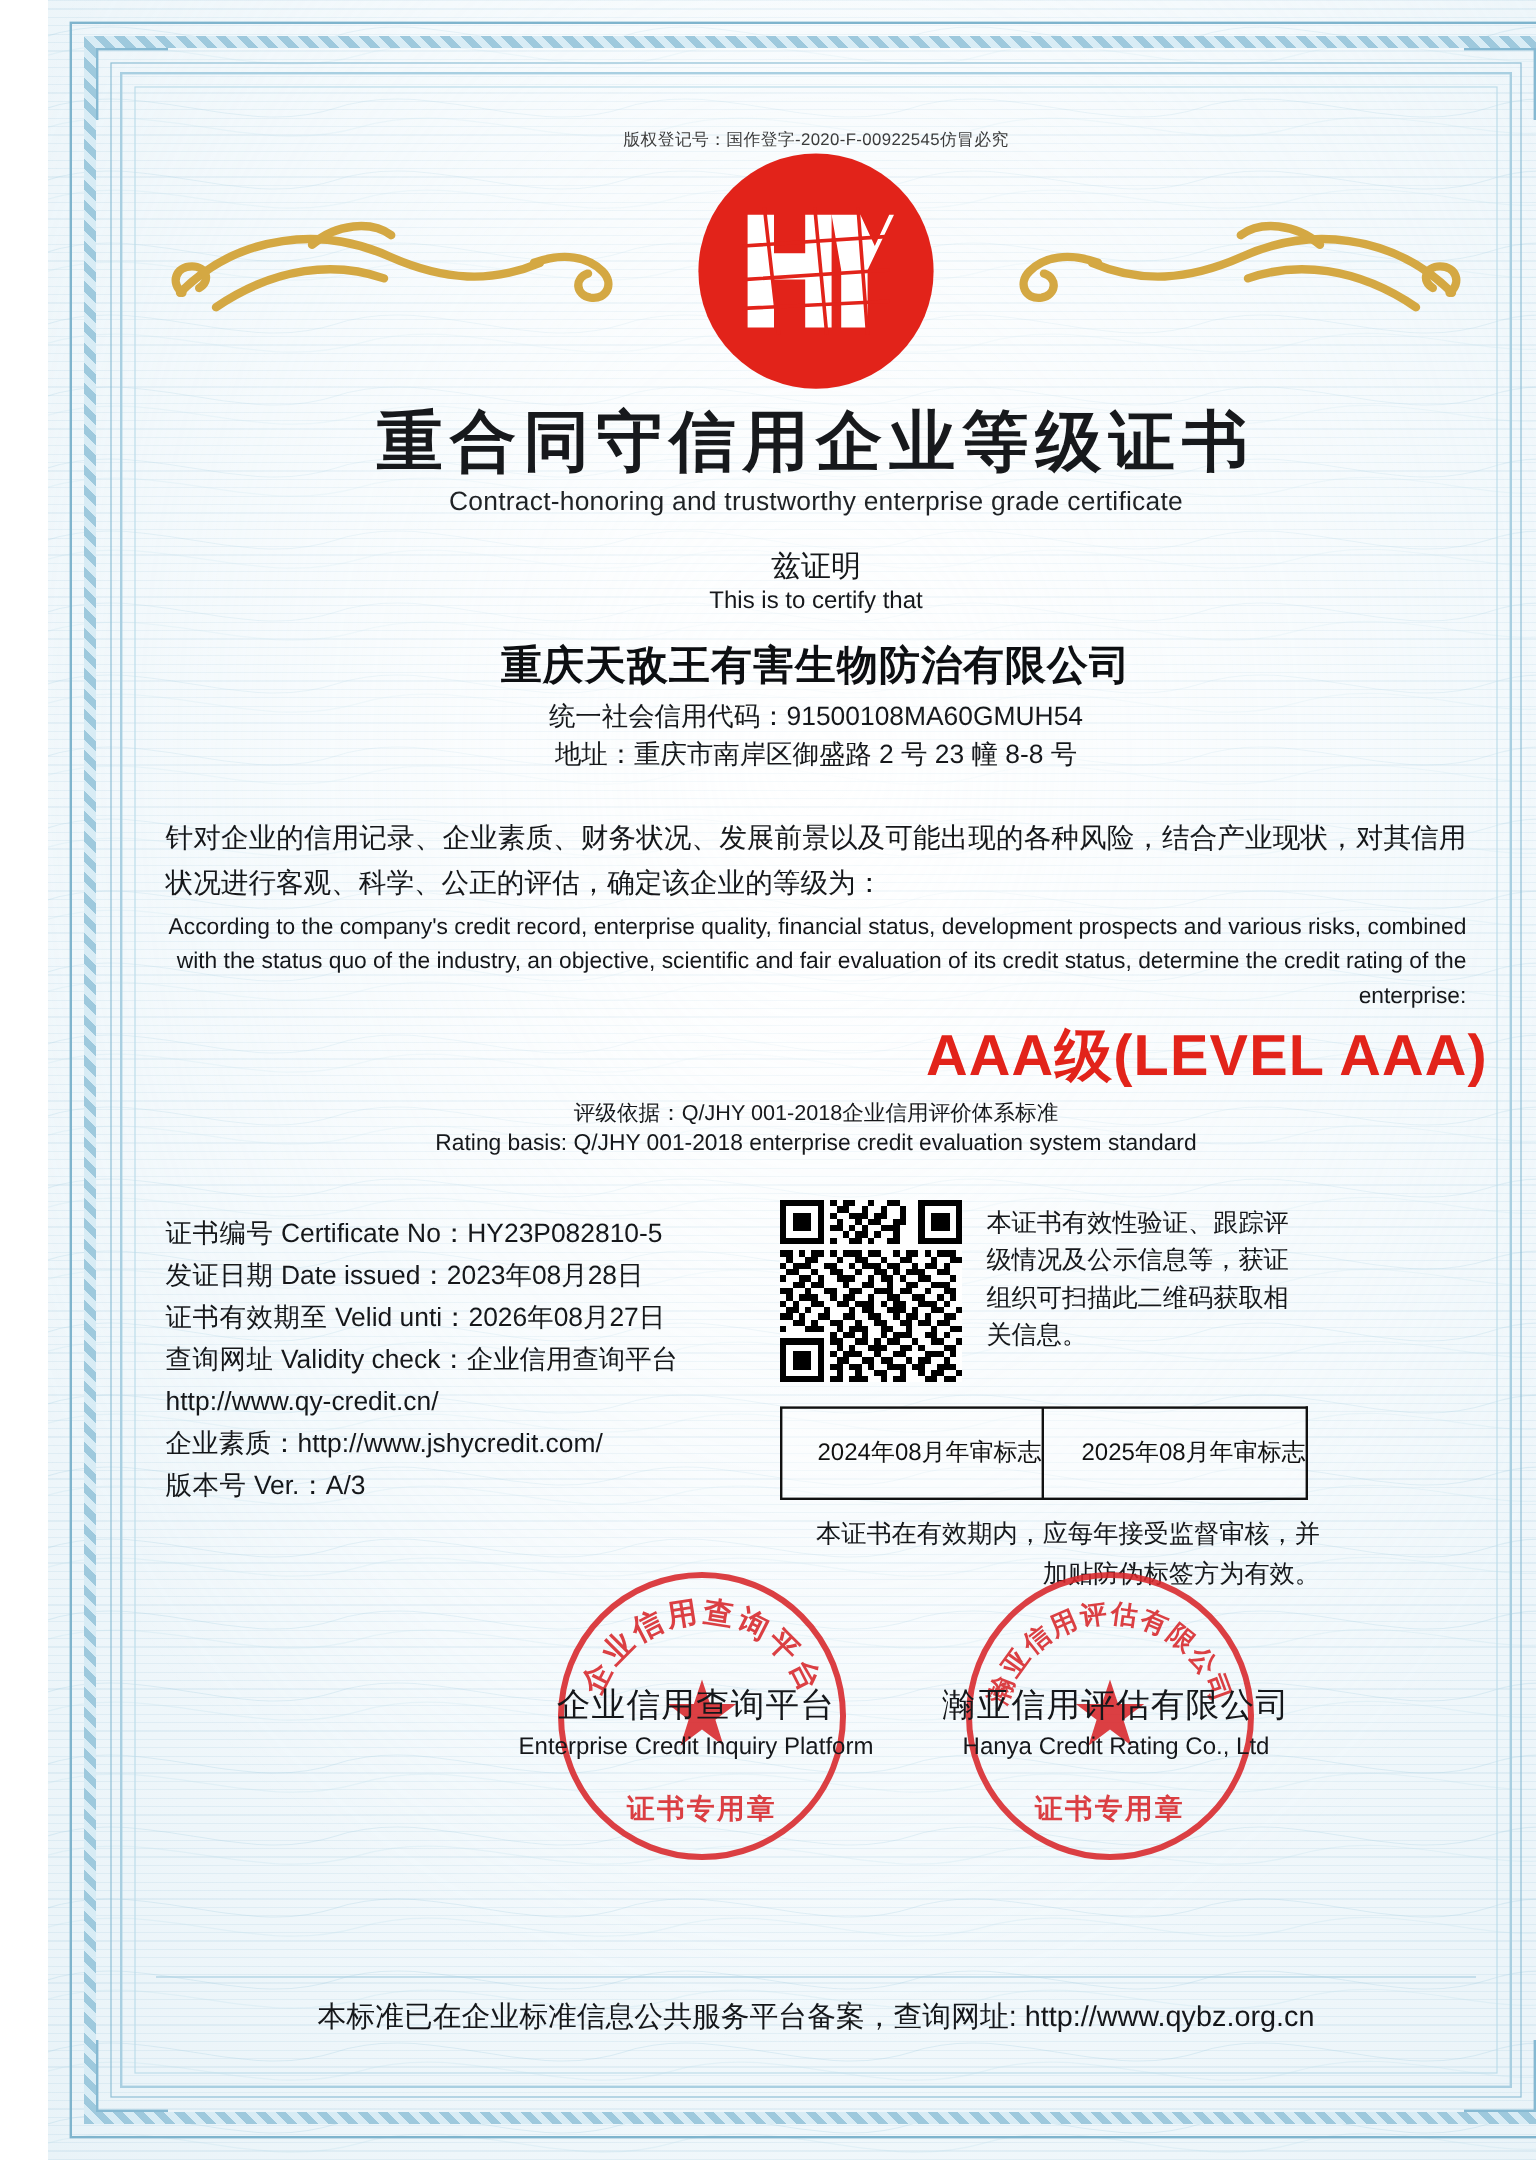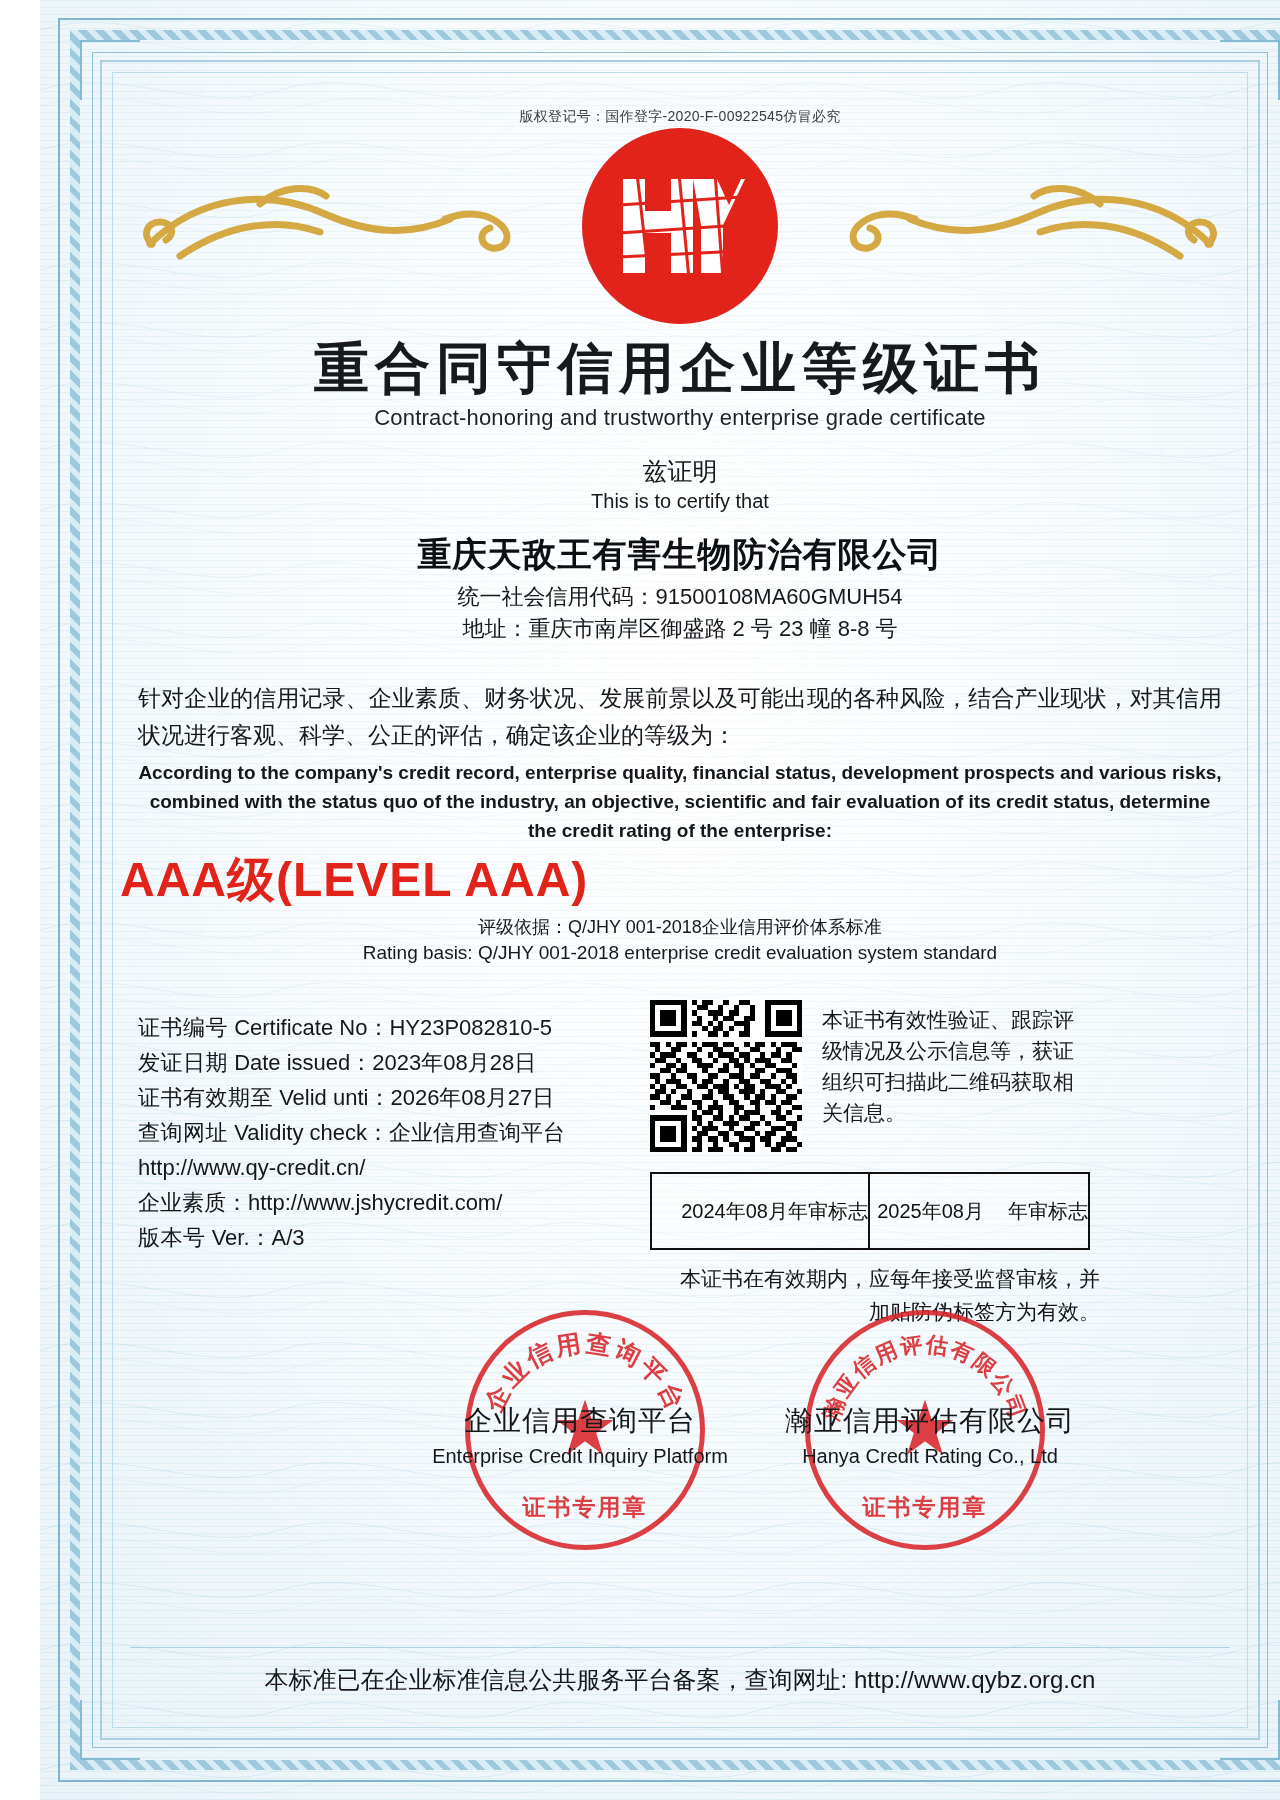--- a/index.html
+++ b/index.html
@@ -216,29 +216,28 @@
     text-align: justify;
   }
   .body-en {
     position: absolute;
     top: 678px;
     left: 18px;
     right: 18px;
     font-size: 19px;
     line-height: 29px;
     color: #15171a;
-    text-align: center;
-    font-weight: bold;
+    text-align: right;
   }
 
   .level {
     position: absolute;
     top: 768px;
     left: 0; right: 0;
-    text-align: left;
+    text-align: right;
     font-size: 48px;
     font-weight: bold;
     color: #e2231a;
     letter-spacing: 1px;
   }
 
   .basis-cn {
     position: absolute;
     top: 835px;
     left: 0; right: 0;
@@ -306,21 +305,21 @@
     box-sizing: border-box;
     display: flex;
     flex-direction: row;
     align-items: center;
     justify-content: flex-end;
     font-size: 20px;
     line-height: 28px;
     color: #111;
     background: rgba(255,255,255,0.35);
   }
-  .stamp-box + .stamp-box { border-left: none; gap: 24px; }
+  .stamp-box + .stamp-box { border-left: none; }
 
   .annual-note {
     position: absolute;
     left: 10px;
     top: 262px;
     width: 440px;
     font-size: 21px;
     line-height: 33px;
     color: #15171a;
     text-align: right;

